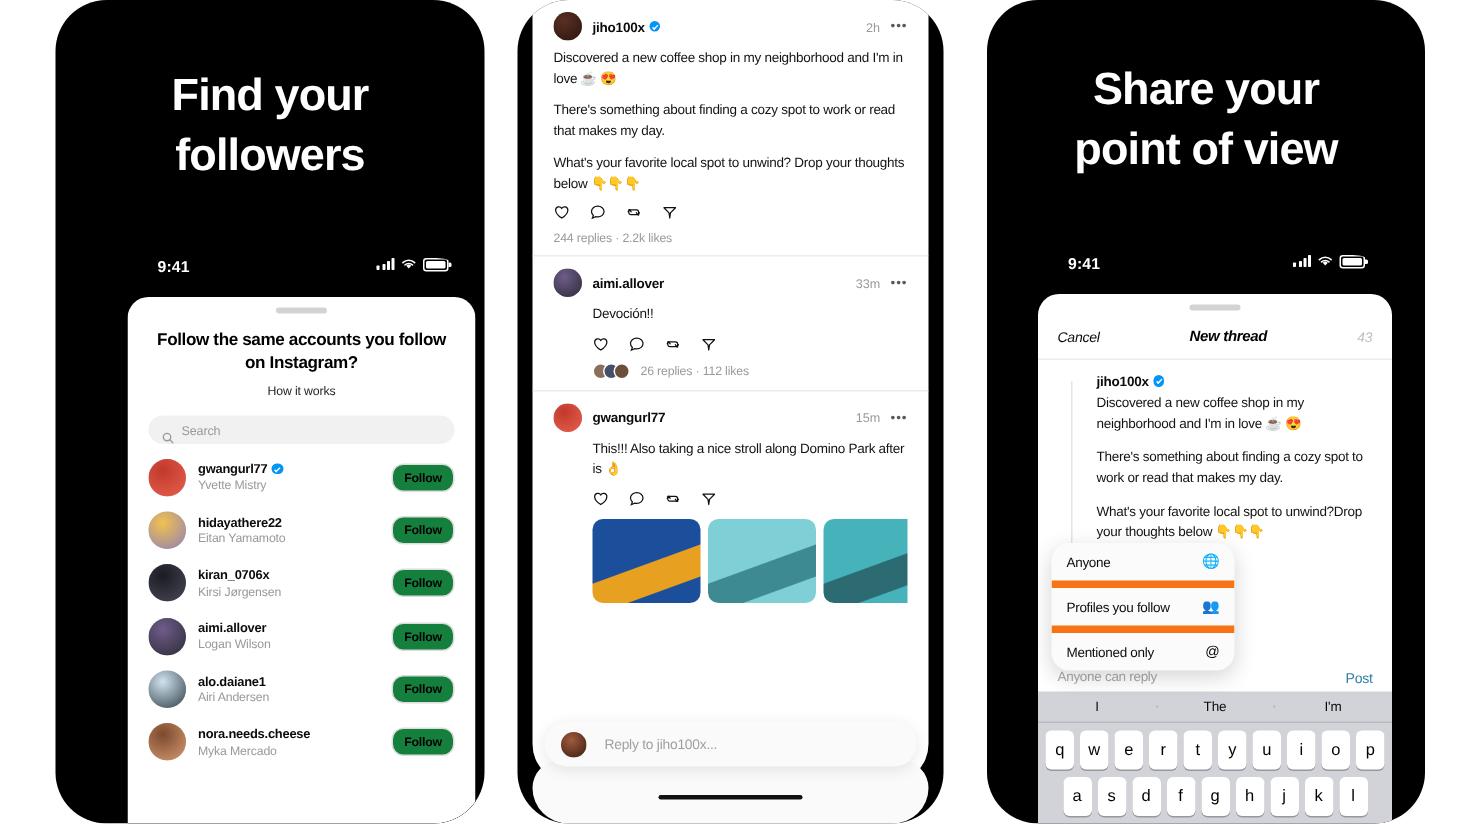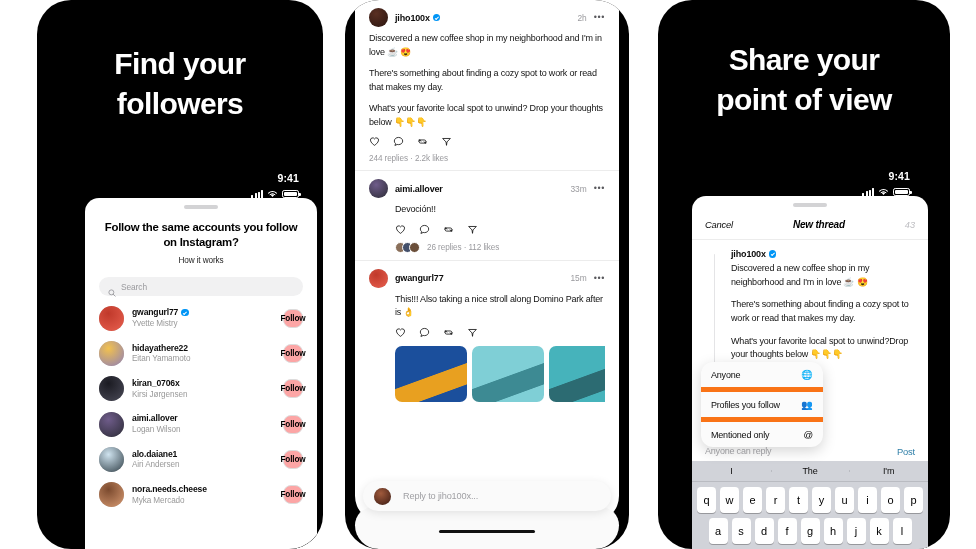--- a/index.html
+++ b/index.html
@@ -51,24 +51,23 @@
     border-radius: 26px 26px 0 0;
     overflow: hidden;
   }
   .phone-inner {
     position: absolute; left: 0; right: 0; top: 0; bottom: 0;
     background: #000;
   }
   .status-bar {
     position: relative;
     height: 26px;
-    display: flex; align-items: flex-end; justify-content: space-between;
+    display: flex; align-items: flex-start; justify-content: space-between;
     padding: 0 18px 0 20px;
     color: #fff;
-    flex-direction: column;
   }
   .status-time { font-size: 10.5px; font-weight: 700; letter-spacing: 0.1px; }
   .status-icons { display: flex; align-items: center; gap: 4px; }
   .sig { display: flex; align-items: flex-end; gap: 1.2px; height: 8px; }
   .sig i { display: block; width: 2px; background: #fff; border-radius: 0.5px; }
   .sig i:nth-child(1) { height: 3px; }
   .sig i:nth-child(2) { height: 4.5px; }
   .sig i:nth-child(3) { height: 6px; }
   .sig i:nth-child(4) { height: 8px; }
   .wifi { width: 11px; height: 8px; position: relative; }
@@ -139,23 +138,23 @@
   .verified::after {
     content: ""; position: absolute; left: 2.2px; top: 3.2px;
     width: 2.6px; height: 1.3px; border-left: 1.1px solid #fff;
     border-bottom: 1.1px solid #fff; transform: rotate(-45deg);
   }
   .fsub {
     font-size: 8.2px; color: #999; margin-top: 1.5px;
     letter-spacing: -0.1px; line-height: 1.2;
   }
   .follow-btn {
-    flex: 0 0 auto; width: 20px; height: 19px;
+    flex: 0 0 auto; width: 42px; height: 19px;
     border: 1px solid #dcdcdc; border-radius: 8px;
-    background: #fca5a5; color: #000;
+    background: #15803d; color: #000;
     font-size: 8.2px; font-weight: 700; letter-spacing: -0.15px;
     display: flex; align-items: center; justify-content: center;
   }
 
   
   #card-2 {
     position: absolute; left: 10px; right: 10px; top: 0;
     bottom: 27px; background: #fff; border-radius: 0 0 26px 26px;
     overflow: hidden;
   }

